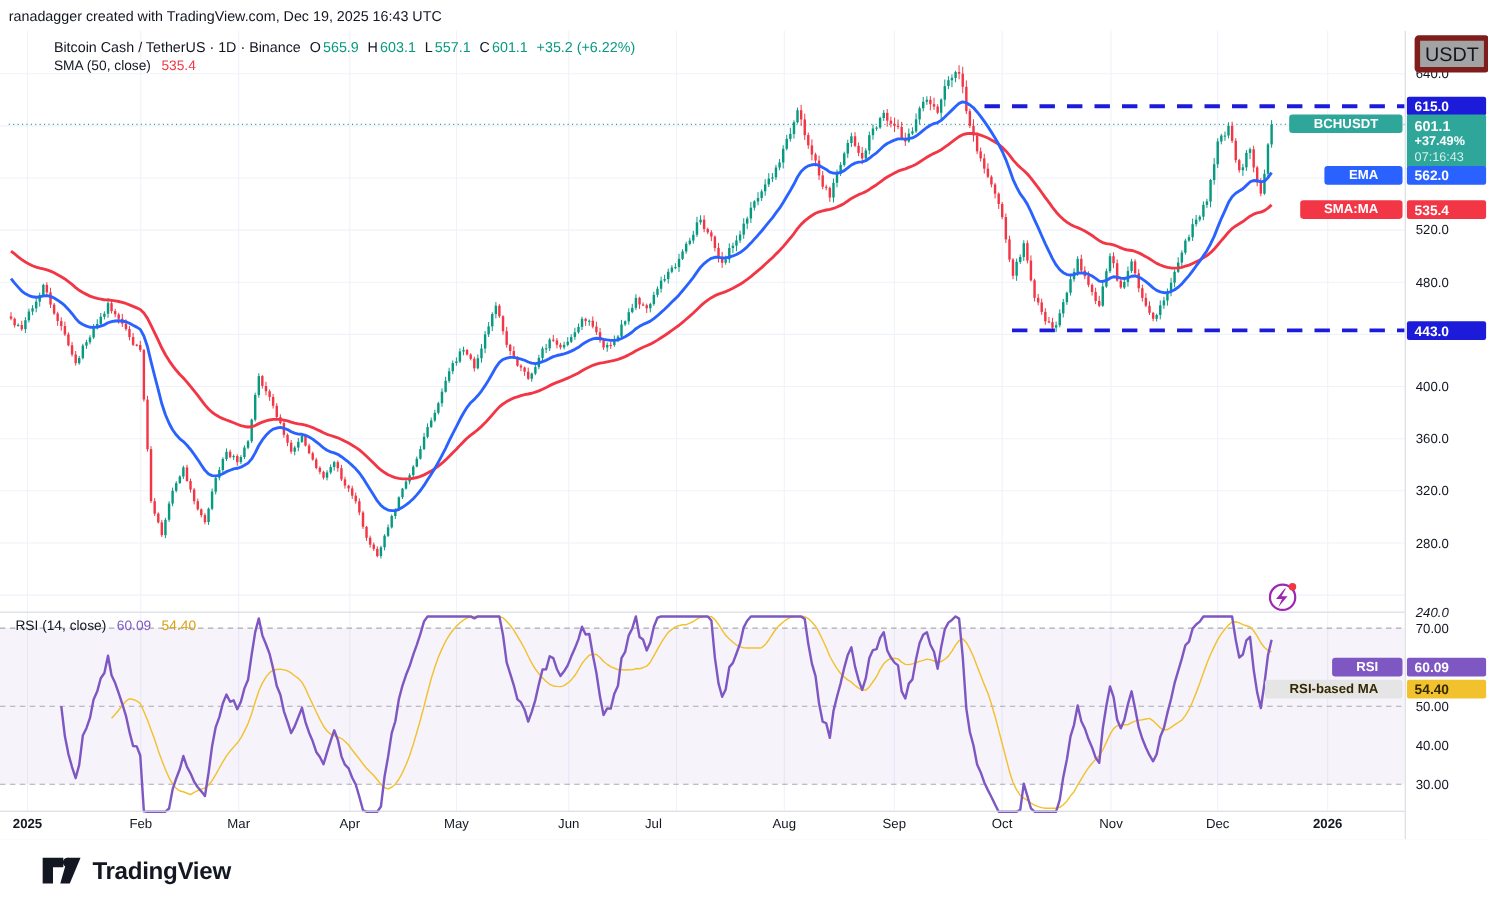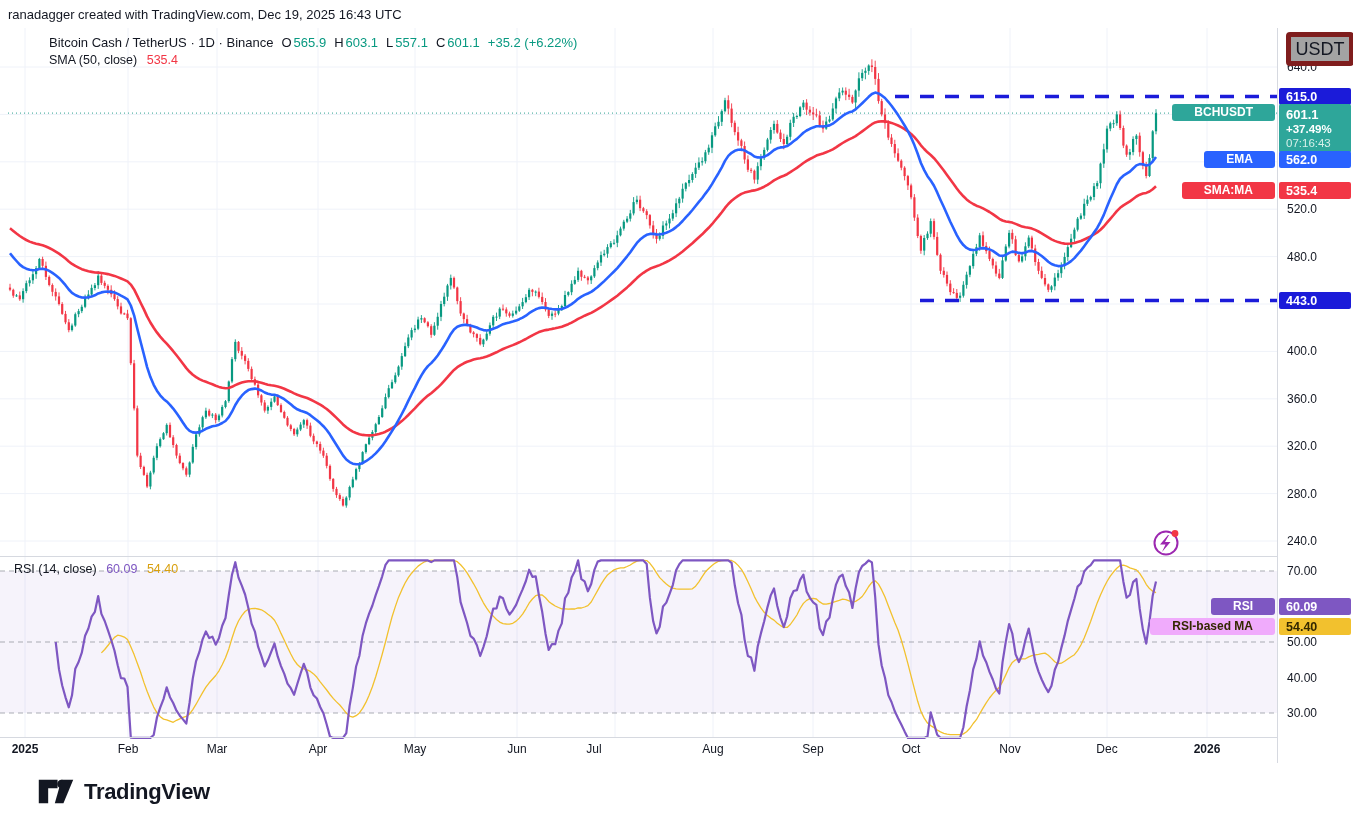--- a/index.html
+++ b/index.html
@@ -815,31 +815,31 @@
   <div class="value-badge" style="top:151px;background:#2962FF;">562.0</div>
   <div class="value-badge" style="top:182px;background:#F23645;">535.4</div>
   <div class="value-badge" style="top:292px;background:#1B1BD9;">443.0</div>
   <div class="value-badge" style="top:598px;background:#7E57C2;">60.09</div>
   <div class="value-badge" style="top:618px;background:#F2C12E;color:#332800;">54.40</div>
 
   <div class="tag-badge" style="top:104px;right:78px;background:#2EA69A;">BCHUSDT</div>
   <div class="tag-badge" style="top:151px;right:78px;background:#2962FF;">EMA</div>
   <div class="tag-badge" style="top:182px;right:78px;background:#F23645;">SMA:MA</div>
   <div class="tag-badge" style="top:598px;right:78px;background:#7E57C2;">RSI</div>
-  <div class="tag-badge" style="top:618px;right:78px;background:#f0abfc;color:#332800;">RSI-based MA</div>
+  <div class="tag-badge" style="top:618px;right:78px;background:#e5e5e5;color:#332800;">RSI-based MA</div>
 
   <div id="price-ticks">
       <div class="axis-label" style="top: 60px;">640.0</div>
       <div class="axis-label" style="top: 202.2px;">520.0</div>
       <div class="axis-label" style="top: 249.6px;">480.0</div>
       <div class="axis-label" style="top: 344.4px;">400.0</div>
       <div class="axis-label" style="top: 391.8px;">360.0</div>
       <div class="axis-label" style="top: 439.2px;">320.0</div>
       <div class="axis-label" style="top: 486.6px;">280.0</div>
-      <div class="axis-label" style="top: 534px;">240.0</div>
+      <div class="axis-label" style="top: 550px; font-style: italic;">240.0</div>
     </div>
   <div id="rsi-ticks">
       <div class="axis-label" style="top: 564px;">70.00</div>
       <div class="axis-label" style="top: 635px;">50.00</div>
       <div class="axis-label" style="top: 670.5px;">40.00</div>
       <div class="axis-label" style="top: 706px;">30.00</div>
     </div>
   <div id="time-labels">
       <div class="time-label bold" style="left: 25px;">2025</div>
       <div class="time-label" style="left: 128px;">Feb</div>

